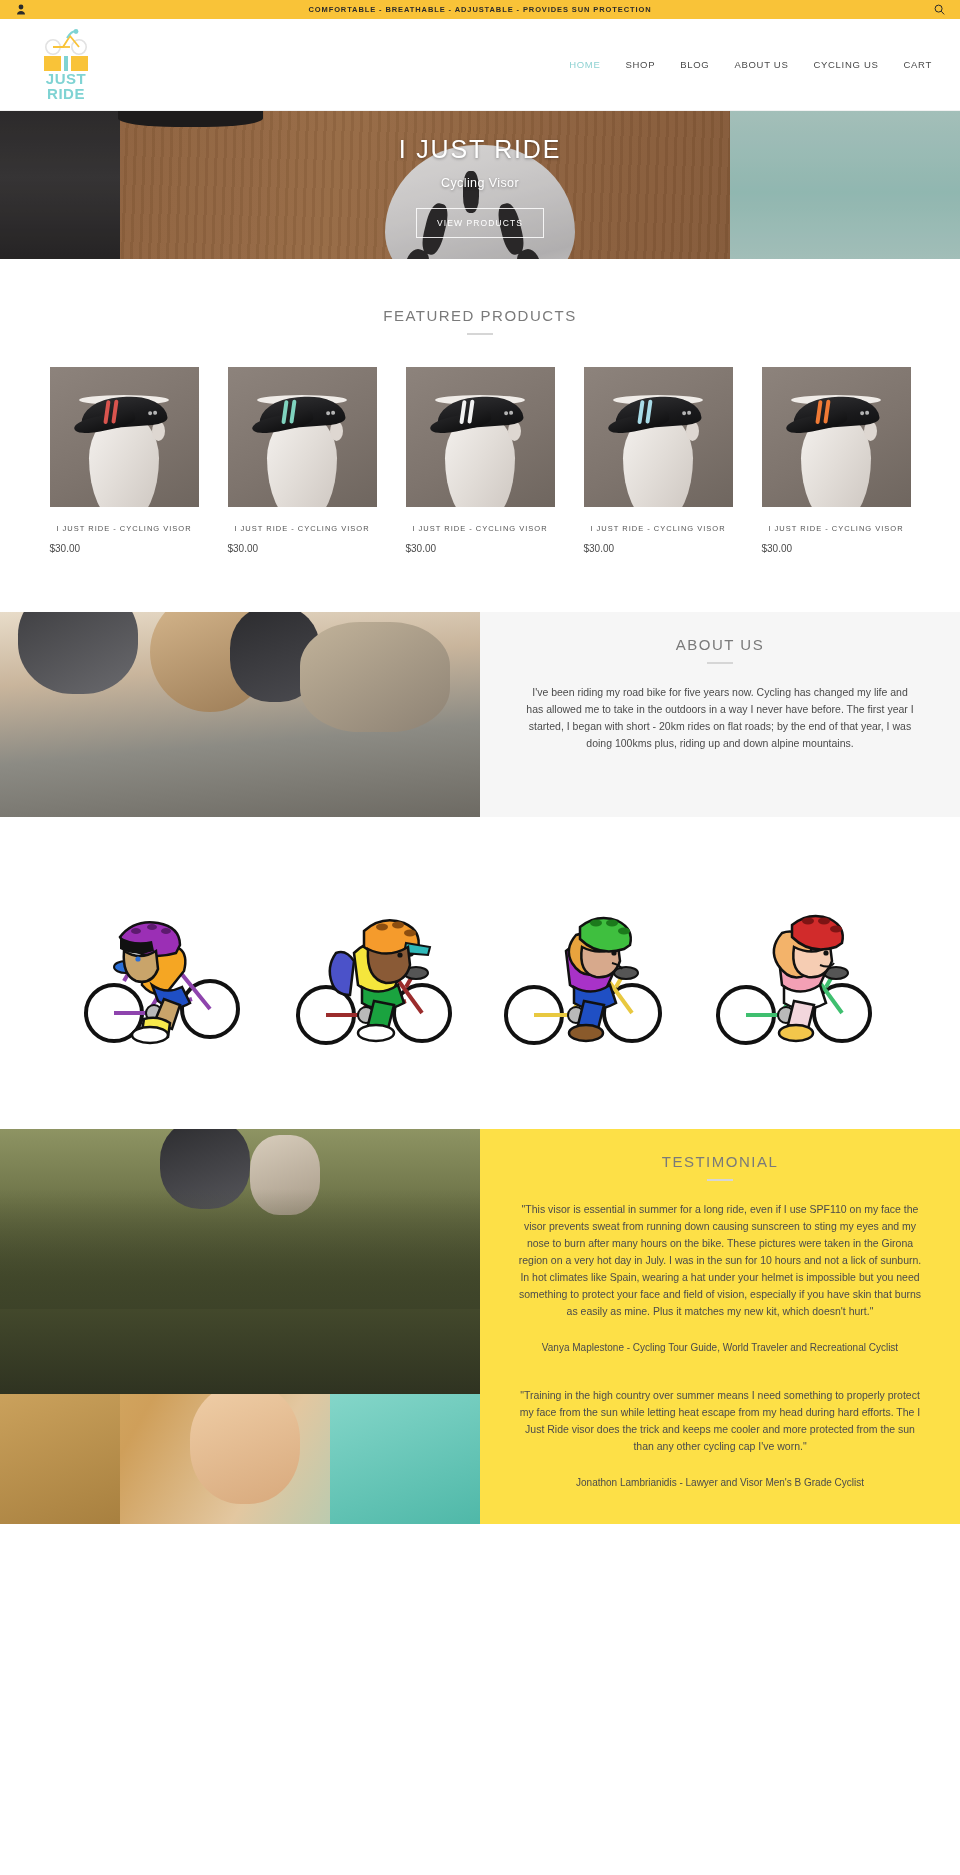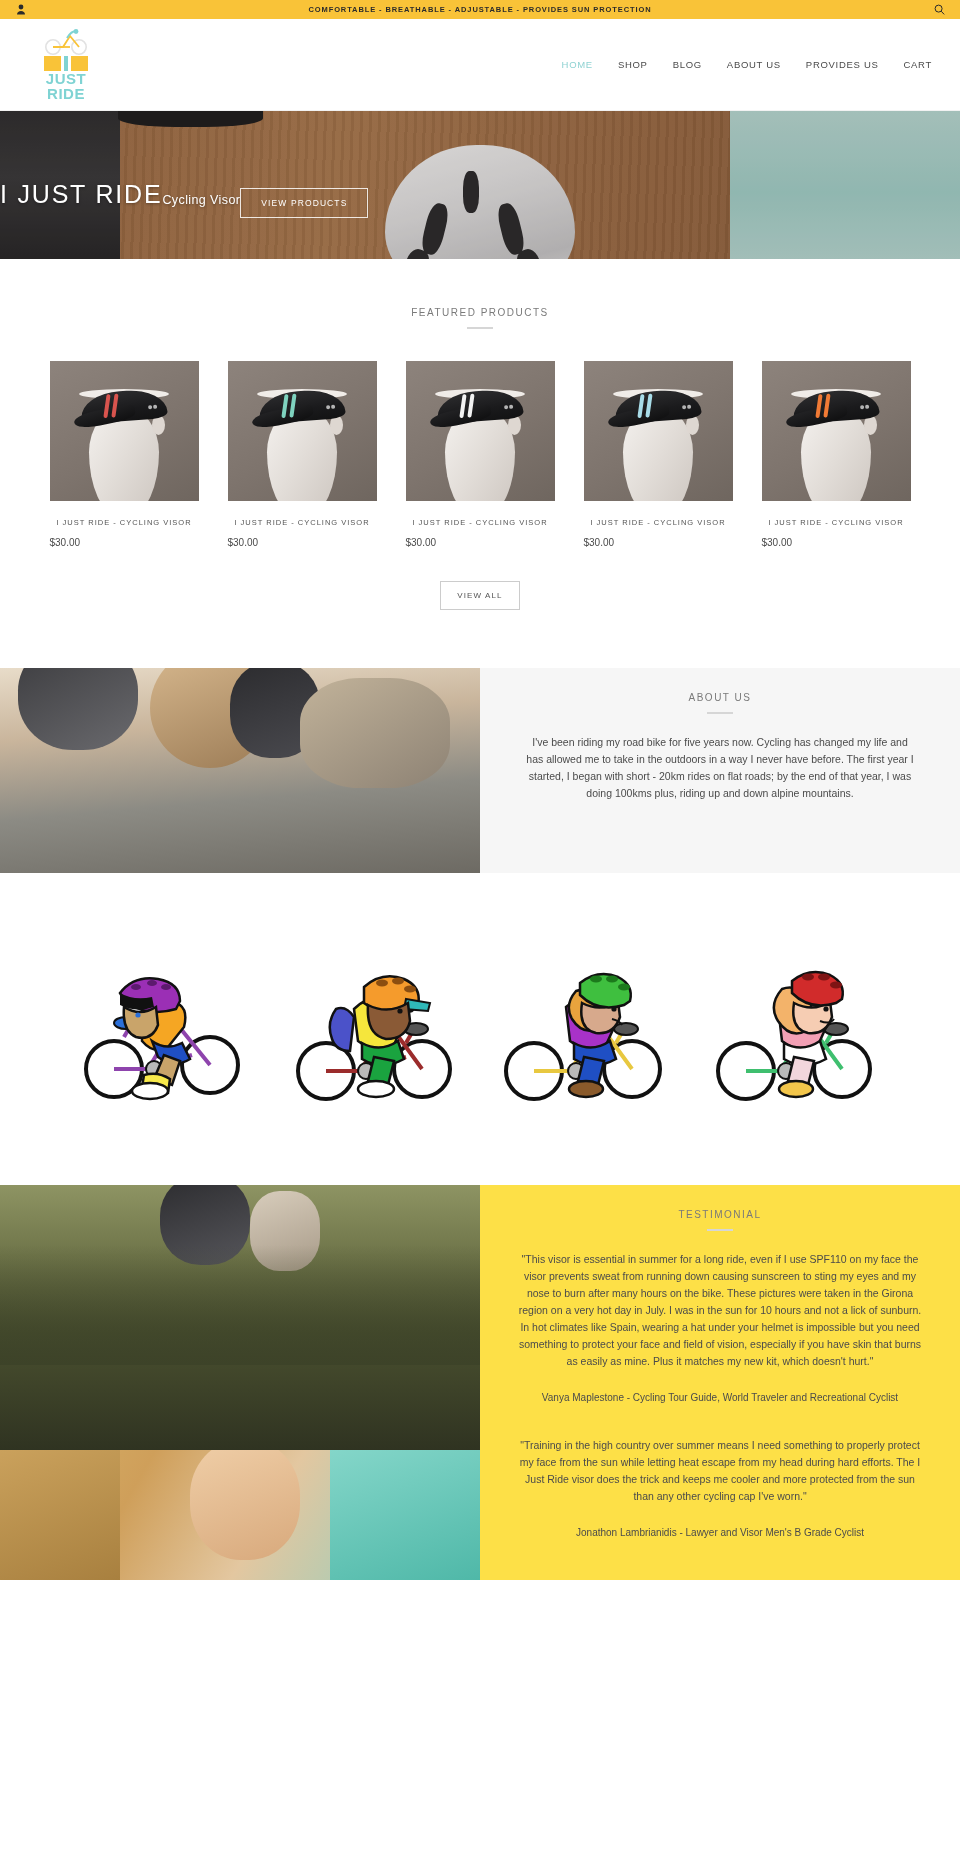--- a/index.html
+++ b/index.html
@@ -129,23 +129,23 @@
     position: absolute;
     background: #2a2a2c;
     border-radius: 40%;
   }
   .hero-overlay {
     position: absolute; inset: 0;
     background: rgba(40,30,22,0.18);
   }
   .hero-content {
     position: absolute; inset: 0;
-    display: flex; flex-direction: row;
+    display: flex; flex-direction: column;
     align-items: center; justify-content: flex-start;
-    padding-top: 18px;
+    padding-top: 24px;
     z-index: 5;
   }
   .hero-title {
     font-size: 25px;
     font-weight: 400;
     color: #ffffff;
     letter-spacing: 1.8px;
     text-shadow: 0 1px 3px rgba(0,0,0,0.35);
   }
   .hero-sub {
@@ -165,21 +165,21 @@
     padding: 9px 20px;
     cursor: pointer;
     font-family: inherit;
   }
 
   
   .sec-head {
     text-align: center;
   }
   .sec-title {
-    font-size: 10px;
+    font-size: 15px;
     letter-spacing: 1.5px;
     color: #7a7a7a;
     font-weight: 400;
   }
   .sec-rule {
     width: 26px; height: 2px;
     background: #d6d6d6;
     margin: 9px auto 0;
   }
 
@@ -419,21 +419,21 @@
     </div>
     <div class="logo-word">JUST</div>
     <div class="logo-word">RIDE</div>
   </div>
 
   <div class="nav">
     <a href="#" class="active">HOME</a>
     <a href="#">SHOP</a>
     <a href="#">BLOG</a>
     <a href="#">ABOUT US</a>
-    <a href="#">PROVIDES US</a>
+    <a href="#">CYCLING US</a>
     <a href="#">CART</a>
   </div>
 </div>
 
 <div class="hero">
   <div class="hero-photo">
     <div class="hero-wood"></div>
     <div class="hero-swatch-left"></div>
     <div class="hero-swatch-right"></div>
     <div class="hero-visor-dark"></div>
@@ -555,23 +555,20 @@
               <span></span>
               <span></span>
             </div>
         </div>
       </div>
       <div class="product-name">I JUST RIDE - CYCLING VISOR</div>
       <div class="product-price">$30.00</div>
     </div>
   </div>
 
-  <div class="viewall-wrap">
-    <button class="btn-outline">VIEW ALL</button>
-  </div>
 </div>
 
 <div class="about">
   <div class="about-photo">
     <div class="ph-road"></div>
     <div class="ph-figure" style="left:150px;top:-20px;width:120px;height:120px;background:linear-gradient(160deg,#d8b98f,#9d7d57);"></div>
     <div class="ph-figure" style="left:230px;top:-6px;width:90px;height:96px;background:linear-gradient(160deg,#2b2b2e,#4a4a4f);border-radius:44%;"></div>
     <div class="ph-figure" style="left:18px;top:-28px;width:120px;height:110px;background:linear-gradient(150deg,#3a3a3d,#6a6a6e);border-radius:46%;"></div>
     <div class="ph-figure" style="left:300px;top:10px;width:150px;height:110px;background:linear-gradient(150deg,#c2b39a,#8d8274);border-radius:40%;"></div>
   </div>

